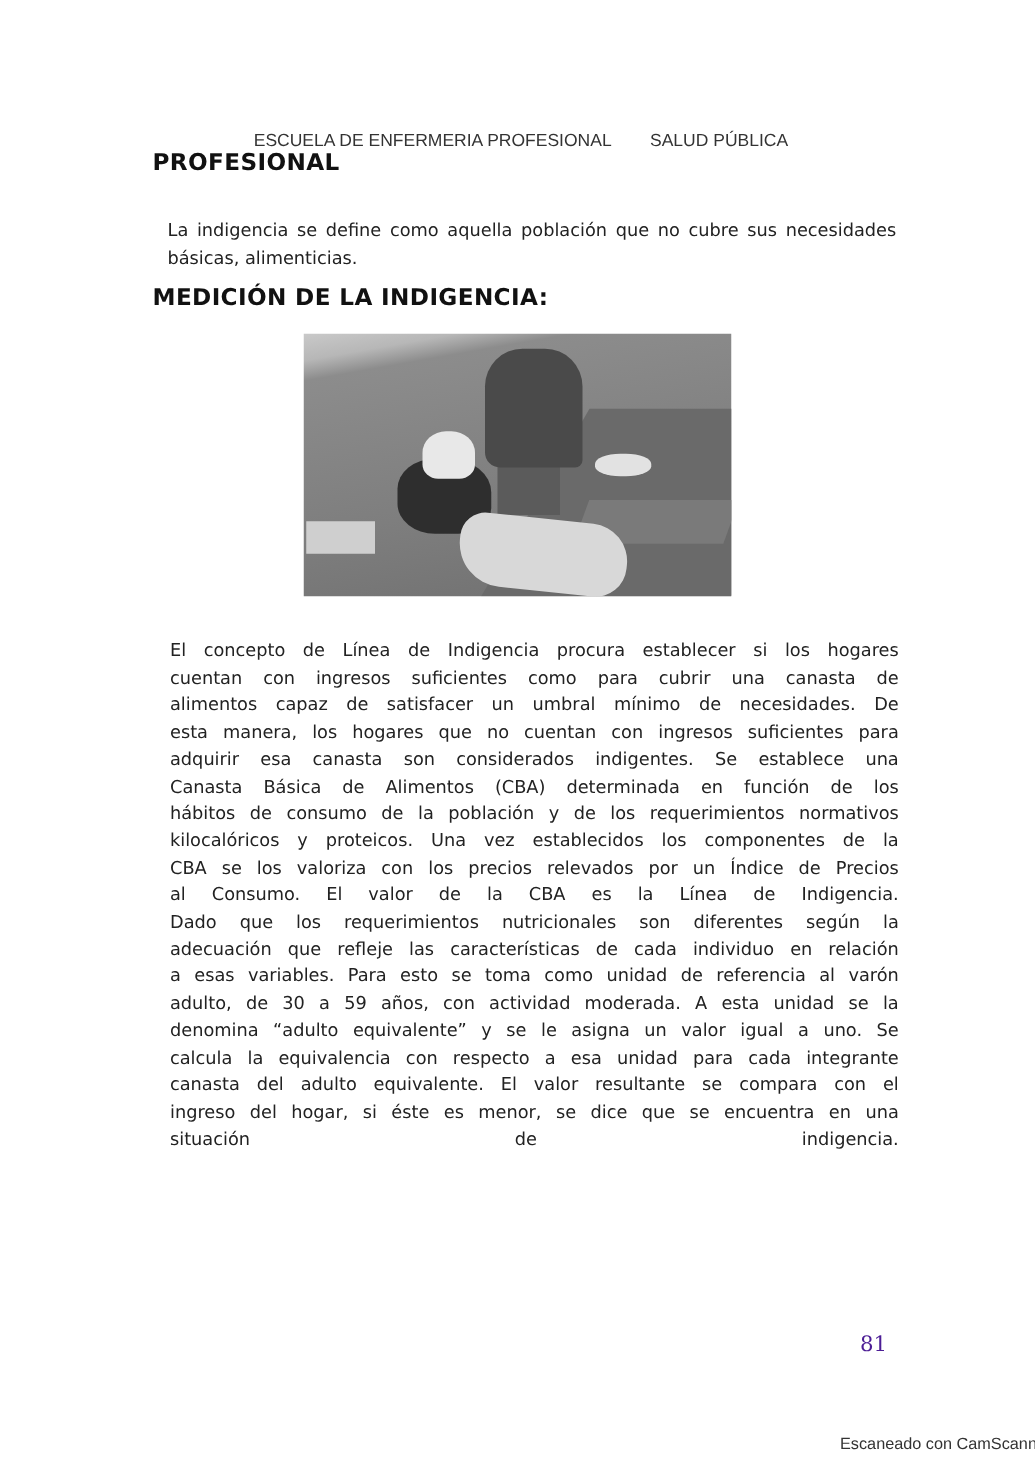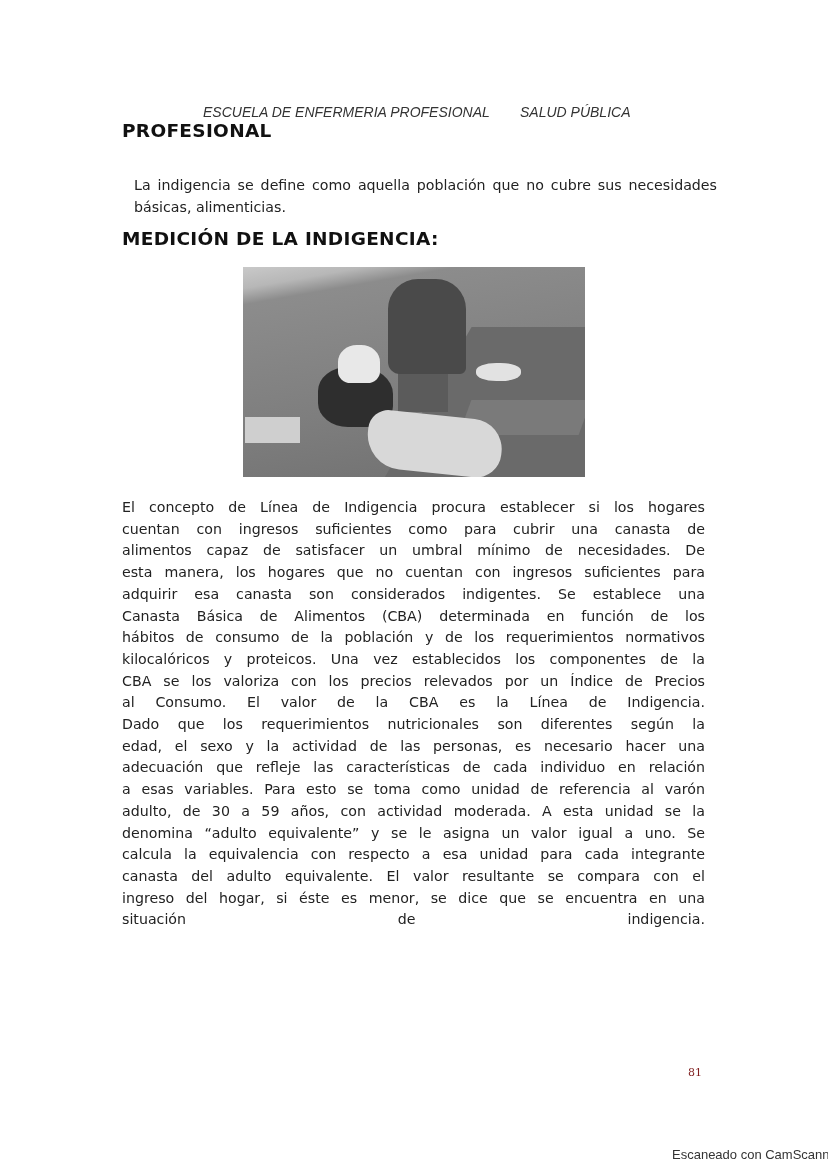--- a/index.html
+++ b/index.html
@@ -3,21 +3,21 @@
   <meta charset="utf-8">
   <style>
     html, body { margin: 0; padding: 0; }
     body {
       width: 828px; height: 1171px; background: #ffffff; position: relative;
       overflow: hidden; color: #1a1a1a;
       font-family: "DejaVu Sans", sans-serif;
     }
     .running-header {
       position: absolute; top: 104px; left: 203px; width: 430px;
-      font-family: "Liberation Sans", sans-serif; font-style: italic;
+      font-family: "Liberation Sans", sans-serif; 
       font-size: 14px; color: #333; white-space: nowrap;
     }
     .running-header .right { position: absolute; left: 317px; }
     h1.title {
       position: absolute; top: 120px; left: 122px; margin: 0;
       font-family: "DejaVu Sans", sans-serif; font-weight: bold;
       font-size: 18.5px; letter-spacing: 0.3px; color: #111;
     }
     .intro {
       position: absolute; top: 162px; left: 122px; width: 583px; margin: 12px;
@@ -38,27 +38,27 @@
     .photo .person-coat { position:absolute; left:145px; top:12px; width:78px; height:95px;
       background:#4a4a4a; border-radius: 30px 30px 6px 12px; }
     .photo .person-legs { position:absolute; left:155px; top:100px; width:50px; height:45px; background:#5b5b5b; }
     .photo .bag-dark { position:absolute; left:75px; top:100px; width:75px; height:60px; background:#2e2e2e; border-radius: 40% 45% 35% 40%; }
     .photo .bag-white1 { position:absolute; left:95px; top:78px; width:42px; height:38px; background:#e8e8e8; border-radius: 45% 45% 30% 30%; }
     .photo .bag-white2 { position:absolute; left:233px; top:96px; width:45px; height:18px; background:#e2e2e2; border-radius: 45%; }
     .photo .sack { position:absolute; left:124px; top:148px; width:135px; height:58px; background:#d8d8d8; border-radius: 20px 30px 25px 35px; transform: rotate(6deg); }
     .photo .board { position:absolute; left:222px; top:133px; width:120px; height:35px; background:#7a7a7a; transform: skewX(-20deg); }
     .photo .paper { position:absolute; left:2px; top:150px; width:55px; height:26px; background:#cfcfcf; }
     .body-text {
-      position: absolute; top: 497px; left: 122px; width: 583px; margin: 0;
+      position: absolute; top: 497px; left: 122px; width: 583px; margin: 14px;
       font-size: 14.2px; line-height: 21.7px; color: #222; text-align: justify;
     }
     .body-text .line { display: block; text-align: justify; text-align-last: justify; white-space: nowrap; }
     .page-number {
       position: absolute; top: 1066px; left: 688px;
-      font-family: "DejaVu Serif", serif; font-size: 11px; color: #7f1d1d;
+      font-family: "DejaVu Serif", serif; font-size: 17px; color: #4c1d95;
     }
     .watermark {
       position: absolute; top: 1147px; left: 672px;
       font-family: "Liberation Sans", sans-serif; font-size: 13px; color: #333;
       white-space: nowrap;
     }
   </style>
 </head>
 <body>
 
@@ -90,21 +90,20 @@
   <span class="line">cuentan con ingresos suficientes como para cubrir una canasta de</span>
   <span class="line">alimentos capaz de satisfacer un umbral mínimo de necesidades. De</span>
   <span class="line">esta manera, los hogares que no cuentan con ingresos suficientes para</span>
   <span class="line">adquirir esa canasta son considerados indigentes. Se establece una</span>
   <span class="line">Canasta Básica de Alimentos (CBA) determinada en función de los</span>
   <span class="line">hábitos de consumo de la población y de los requerimientos normativos</span>
   <span class="line">kilocalóricos y proteicos. Una vez establecidos los componentes de la</span>
   <span class="line">CBA se los valoriza con los precios relevados por un Índice de Precios</span>
   <span class="line">al Consumo. El valor de la CBA es la Línea de Indigencia.</span>
   <span class="line">Dado que los requerimientos nutricionales son diferentes según la</span>
-  <span class="line">edad, el sexo y la actividad de las personas, es necesario hacer una</span>
   <span class="line">adecuación que refleje las características de cada individuo en relación</span>
   <span class="line">a esas variables. Para esto se toma como unidad de referencia al varón</span>
   <span class="line">adulto, de 30 a 59 años, con actividad moderada. A esta unidad se la</span>
   <span class="line">denomina “adulto equivalente” y se le asigna un valor igual a uno. Se</span>
   <span class="line">calcula la equivalencia con respecto a esa unidad para cada integrante</span>
   <span class="line">canasta del adulto equivalente. El valor resultante se compara con el</span>
   <span class="line">ingreso del hogar, si éste es menor, se dice que se encuentra en una</span>
   <span class="line">situación de indigencia.</span>
 </div>
 

